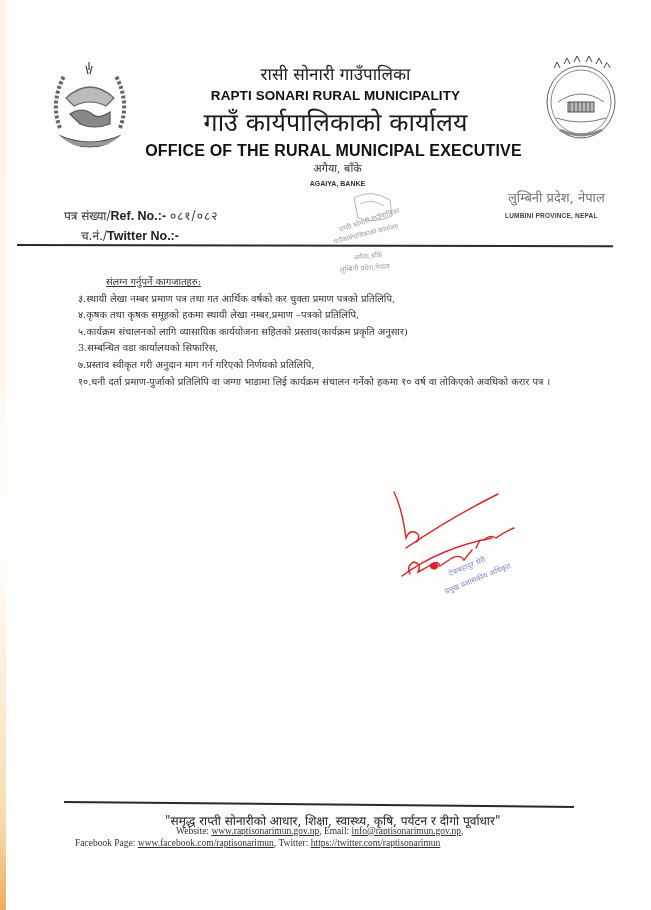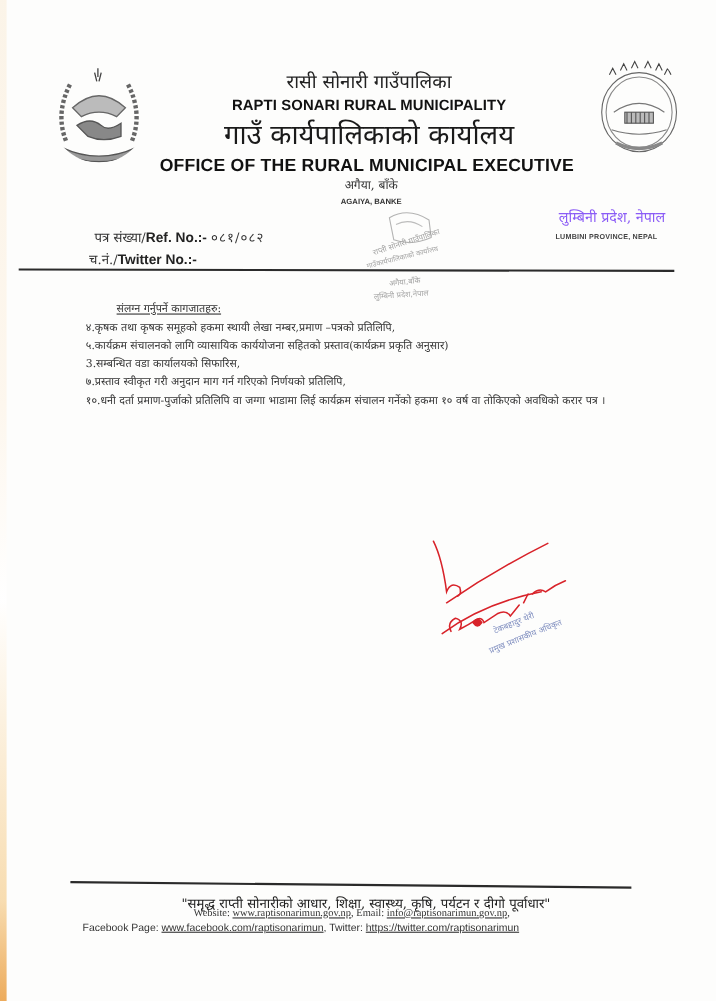--- a/index.html
+++ b/index.html
@@ -19,23 +19,23 @@
     }
     .emblem-left { left: 46px; top: 58px; width: 88px; height: 90px; }
     .emblem-right { left: 540px; top: 52px; width: 82px; height: 92px; }
     .hdr { position: absolute; left: 0; width: 651px; text-align: center; white-space: nowrap; }
     .h-np-name { top: 62px; font-size: 17px; color: #222; left: 10px; }
     .h-en-name { top: 88px; font-family: "Liberation Sans", sans-serif; font-weight: bold; font-size: 13.5px; color: #111; left: 10px; letter-spacing: 0.1px; }
     .h-np-office { top: 104px; font-size: 25px; color: #1a1a1a; left: 10px; }
     .h-en-office { top: 142px; font-family: "Liberation Sans", sans-serif; font-weight: bold; font-size: 16px; color: #111; left: 8px; letter-spacing: 0.2px; }
     .h-np-addr { top: 160px; font-size: 11px; left: 12px; color: #333; }
     .h-en-addr { top: 180px; font-family: "Liberation Sans", sans-serif; font-weight: bold; font-size: 7px; left: 12px; color: #333; }
-    .province-np { position: absolute; left: 508px; top: 188px; font-size: 13px; color: #8b5cf6; white-space: nowrap; }
+    .province-np { position: absolute; left: 508px; top: 188px; font-size: 13px; color: #737373; white-space: nowrap; }
     .province-en { position: absolute; left: 505px; top: 212px; font-family: "Liberation Sans", sans-serif; font-weight: bold; font-size: 6.5px; color: #444; white-space: nowrap; letter-spacing: 0.2px; }
-    .ref { position: absolute; left: 86px; top: 207px; font-size: 12px; color: #333; white-space: nowrap; }
+    .ref { position: absolute; left: 64px; top: 207px; font-size: 12px; color: #333; white-space: nowrap; }
     .dispatch { position: absolute; left: 81px; top: 227px; font-size: 12px; color: #333; white-space: nowrap; }
     .bold-en { font-family: "Liberation Sans", sans-serif; font-weight: bold; font-size: 12.5px; color: #222; }
     .num-np { letter-spacing: 1px; }
     .rule-top {
       position: absolute; left: 17px; top: 244px; width: 596px; height: 2px; background: #2b2b2b;
       transform: rotate(0.12deg); transform-origin: left center;
     }
     .stamp {
       position: absolute; left: 330px; top: 188px; width: 82px; height: 90px; opacity: 0.55;
     }
@@ -43,21 +43,21 @@
     .list .ttl { text-decoration: underline; margin-left: 28px; }
     .list div { white-space: nowrap; }
     .list .wrap { white-space: normal; width: 560px; }
     .sig { position: absolute; left: 380px; top: 478px; width: 180px; height: 140px; }
     .rule-bottom {
       position: absolute; left: 64px; top: 801px; width: 510px; height: 2px; background: #2a2a2a;
       transform: rotate(0.55deg); transform-origin: left center;
     }
     .slogan { position: absolute; left: 165px; top: 812px; font-size: 12px; color: #222; white-space: nowrap; }
     .contact1 { position: absolute; left: 176px; top: 826px; font-family: "Liberation Serif", serif; font-size: 9.5px; color: #333; white-space: nowrap; }
-    .contact2 { position: absolute; left: 75px; top: 838px; font-family: Liberation Sans, sans-serif; font-size: 9.5px; color: #333; white-space: nowrap; }
+    .contact2 { position: absolute; left: 75px; top: 838px; font-family: Liberation Serif, serif; font-size: 9.5px; color: #333; white-space: nowrap; }
     .contact1 a, .contact2 a { color: #333; text-decoration: underline; }
   </style>
 </head>
 <body>
 
 <div class="edge-left"></div>
 
 <svg class="emblem emblem-left" viewBox="0 0 88 90">
   <g fill="none" stroke="#555" stroke-width="1.2">
     <path d="M14 70 Q4 45 18 18" stroke-width="4" stroke="#666" stroke-dasharray="3 2"></path>
@@ -111,20 +111,21 @@
     <text x="4" y="56" transform="rotate(-14 4 56)" font-size="6.5">गाउँकार्यपालिकाको कार्यालय</text>
     <text x="24" y="72" transform="rotate(-6 24 72)">अगैया,बाँके</text>
     <text x="10" y="84" transform="rotate(-4 10 84)">लुम्बिनी प्रदेश,नेपाल</text>
   </g>
 </svg>
 
 <div class="rule-top"></div>
 
 <div class="list">
   <div class="ttl">संलग्न गर्नुपर्ने कागजातहरु:</div>
+  <div>३.स्थायी लेखा नम्बर प्रमाण पत्र तथा गत आर्थिक वर्षको कर चुक्ता प्रमाण पत्रको प्रतिलिपि,</div>
   <div>४.कृषक तथा कृषक समूहको हकमा स्थायी लेखा नम्बर,प्रमाण –पत्रको प्रतिलिपि,</div>
   <div>५.कार्यक्रम संचालनको लागि व्यासायिक कार्ययोजना सहितको प्रस्ताव(कार्यक्रम प्रकृति अनुसार)</div>
   <div>3.सम्बन्धित वडा कार्यालयको सिफारिस,</div>
   <div>७.प्रस्ताव स्वीकृत गरी अनुदान माग गर्न गरिएको निर्णयको प्रतिलिपि,</div>
   <div class="wrap">१०.धनी दर्ता प्रमाण-पुर्जाको प्रतिलिपि वा जग्गा भाडामा लिई कार्यक्रम संचालन गर्नेको हकमा १० वर्ष वा तोकिएको अवधिको करार पत्र ।</div>
 </div>
 
 <svg class="sig" viewBox="0 0 180 140">
   <g fill="none" stroke="#d8232a" stroke-width="1.4" stroke-linecap="round">
     <path d="M14 14 Q22 30 26 60 Q30 50 38 56 Q40 62 36 64"></path>

